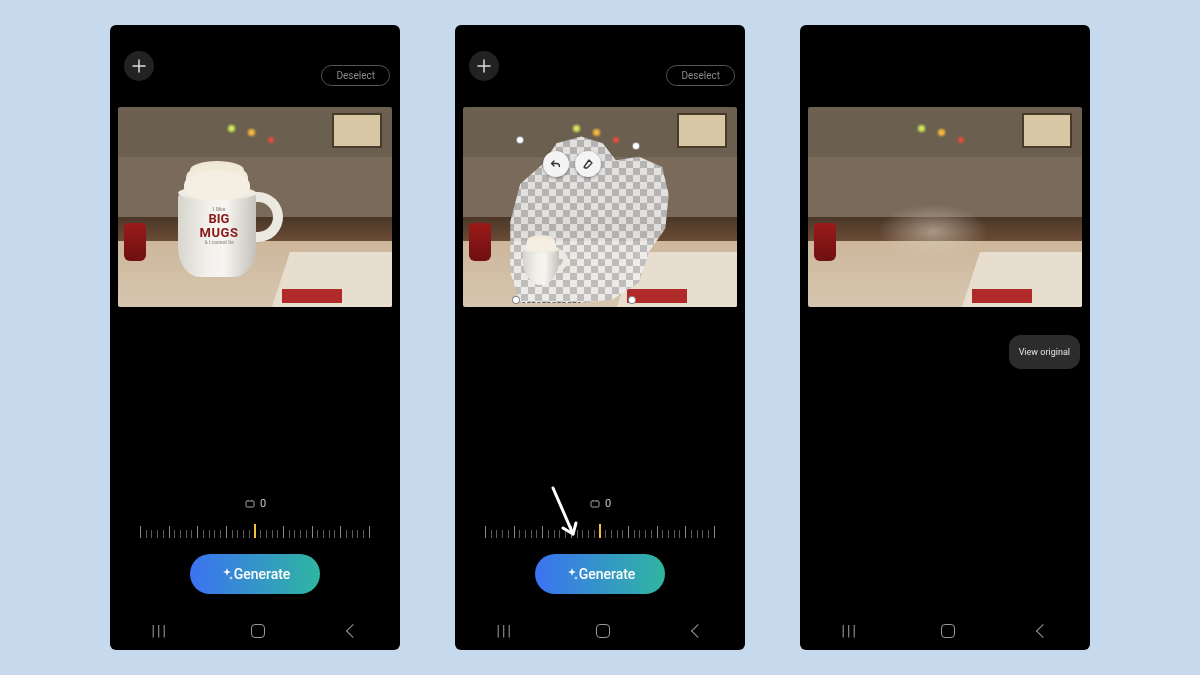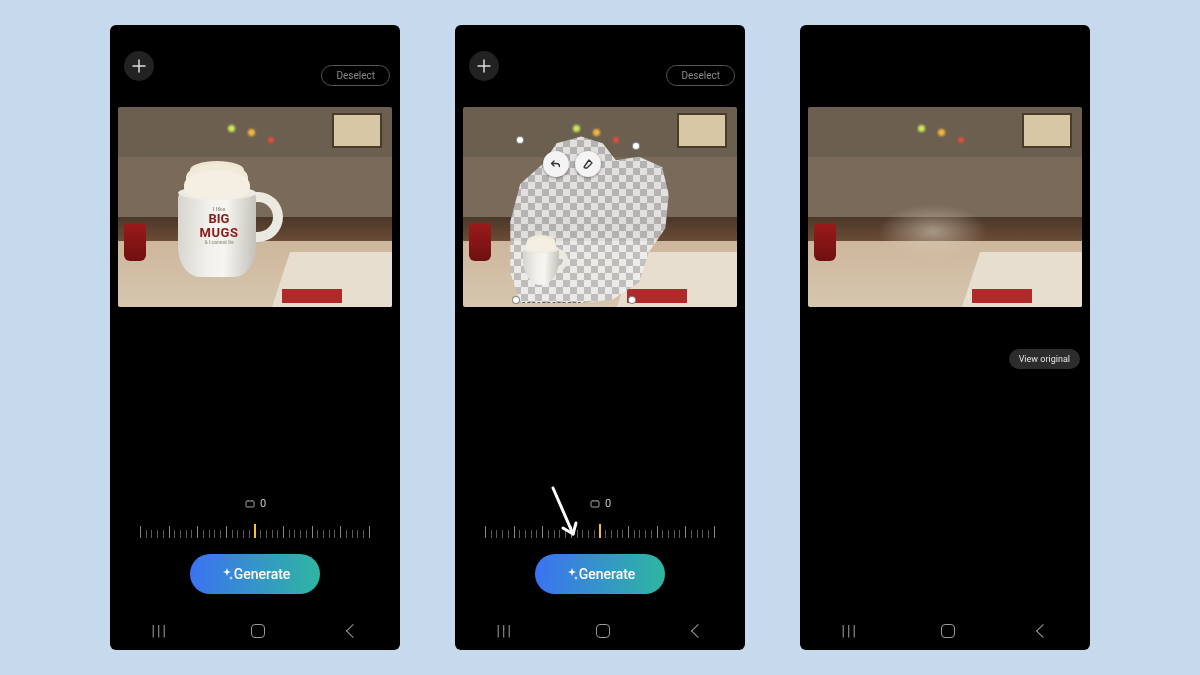--- a/index.html
+++ b/index.html
@@ -56,21 +56,21 @@
     border-radius: 12px;
     color: #888;
     font-size: 10px;
     cursor: pointer;
   }
   .view-orig-pill {
     position: absolute;
     bottom: -32px;
     right: 10px;
     z-index: 3;
-    padding: 5px 10px;
+    padding: 12px 10px;
     background: #2c2c2c;
     border-radius: 12px;
     color: #e5e5e5;
     font-size: 9px;
     cursor: pointer;
   }
   .photo {
     position: absolute;
     left: 8px; right: 8px;
     top: 20px;

